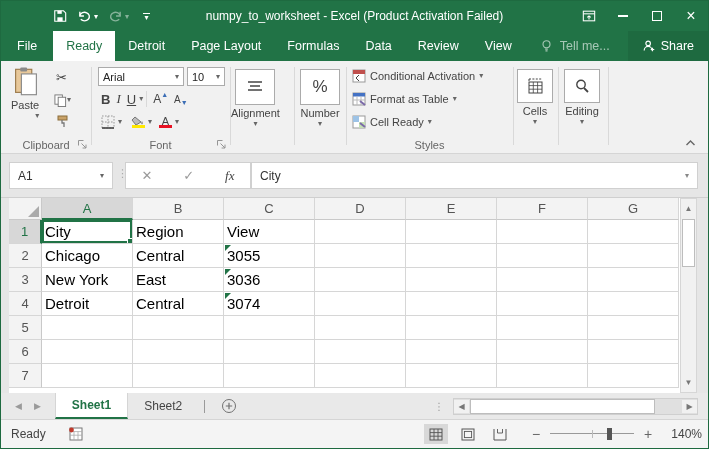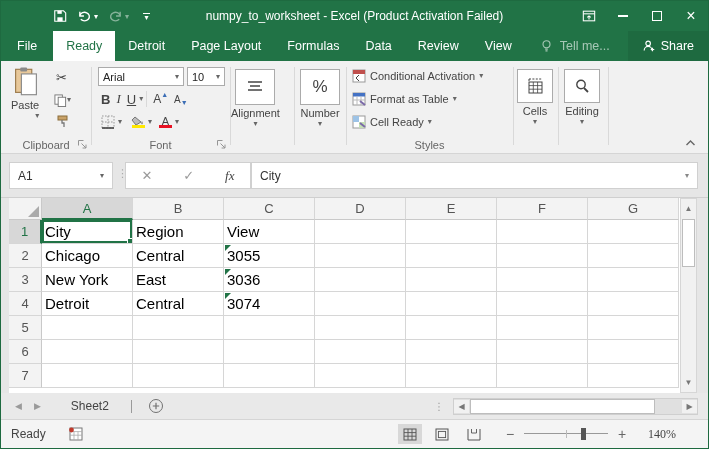--- a/index.html
+++ b/index.html
@@ -146,21 +146,21 @@
   .macro { margin-left:22px; display:flex; }
   .viewbtns { margin-left:auto; display:flex; align-items:center; gap:8px; }
   .vbtn { width:24px; height:20px; display:flex; align-items:center; justify-content:center; }
   .vbtn.active { background:#D8D8D8; }
   .zoomctl { display:flex; align-items:center; gap:8px; margin:0 12px 0 18px; }
   .zminus,.zplus { font-size:14px; color:#666; width:12px; text-align:center; }
   .ztrack { position:relative; width:84px; height:14px; }
   .ztrack .line { position:absolute; left:0; right:0; top:6px; border-top:1px solid #999; }
   .ztrack .mid { position:absolute; left:50%; top:3px; height:8px; border-left:1px solid #bbb; }
   .ztrack .thumb { position:absolute; left:57px; top:1px; width:5px; height:12px; background:#555; }
-  .zoomtext { margin-right:32px; width:36px; text-align:right;font-family:Liberation Serif, serif; }
+  .zoomtext { margin-right:6px; width:36px; text-align:right; }
   svg { display:block; }
 </style>
 </head>
 <body>
 
 <div class="window">
 
   <div class="titlebar">
     <div class="qat">
       <div class="qbtn">
@@ -590,20 +590,21 @@
       <div class="vthumb"></div>
       <div class="varrow" style="bottom:1px;">▼</div>
     </div>
   </div>
 
   <div class="sheetbar">
     <div class="snav">
       <span>◀</span>
       <span>▶</span>
     </div>
+    <div class="stab active">Sheet1</div>
     <div class="stab">Sheet2</div>
     <div class="tabdiv"></div>
     <div class="addsheet">
       <span>
         <svg width="16" height="16" viewBox="0 0 16 16">
             <circle cx="8" cy="8" r="6.5" fill="none" stroke="#717171"></circle>
             <path d="M8 4.8v6.4 M4.8 8h6.4" stroke="#717171" stroke-width="1.2"></path>
           </svg>
       </span>
     </div>

